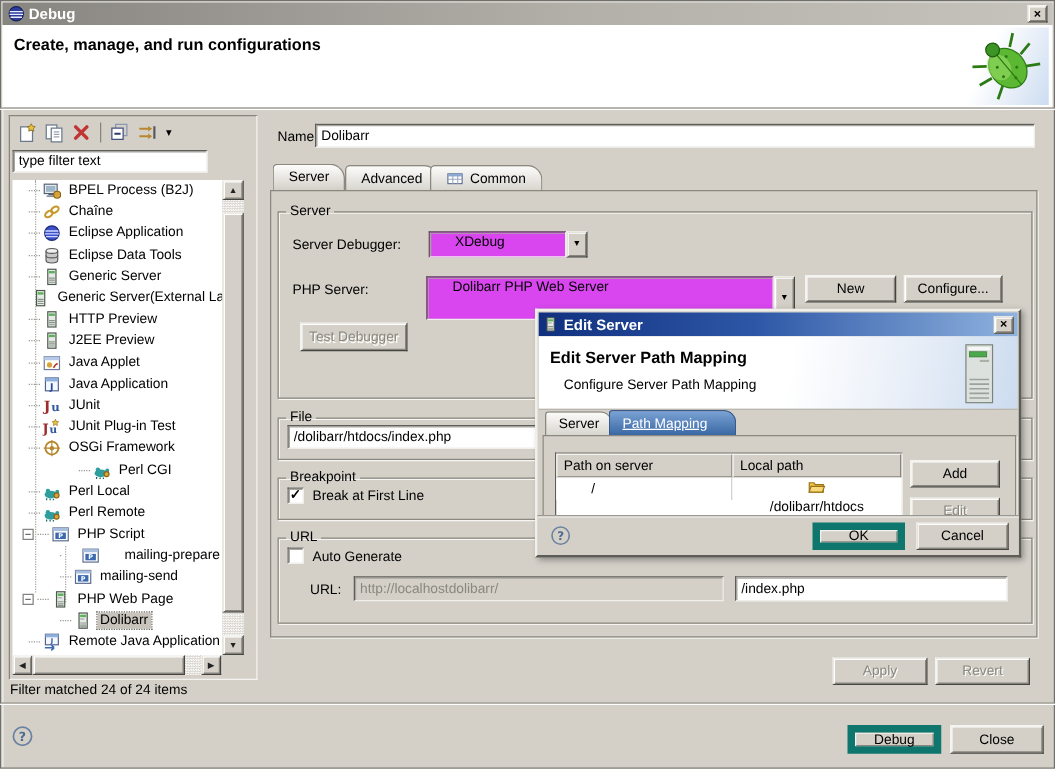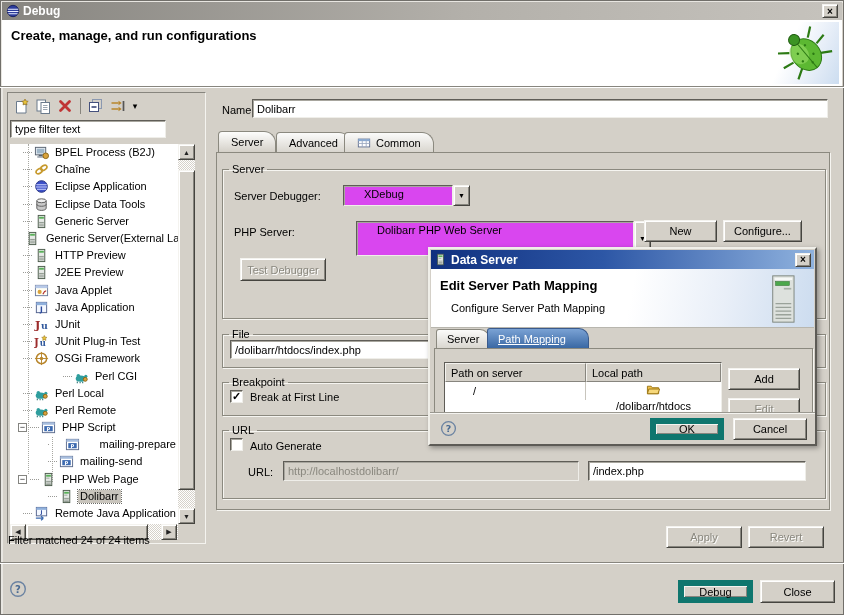--- a/index.html
+++ b/index.html
@@ -446,21 +446,21 @@
     <div class="btn sbtn abs" style="left:0;top:364px;width:17px;height:16px">▼</div>
   </div>
 
   <div class="abs strack" style="left:10px;top:524px;width:168px;height:16px">
     <div class="btn sbtn abs" style="left:0;top:0;width:16px;height:16px">◀</div>
     <div class="btn abs" style="left:16px;top:0;width:122px;height:16px"></div>
     <div class="btn sbtn abs" style="left:151px;top:0;width:16px;height:16px">▶</div>
   </div>
   <div class="abs" style="left:178px;top:524px;width:17px;height:16px;background:#d4d0c8"></div>
 
-  <div class="abs" style="left:8px;top:534px">Filter matched 24 of 24 items</div>
+  <div class="abs" style="left:8px;top:546px">Filter matched 24 of 24 items</div>
 
   <span class="abs" style="left:222px;top:104px">Name:</span>
   <input class="abs fld" style="left: 252px; top: 99px; width: 576px; height: 19px;" value="Dolibarr">
 
   <div class="tab active abs" style="left:218px;top:131px">
     <span>Server</span>
   </div>
   <div class="tab abs" style="left:276px;top:132px">
     <span>Advanced</span>
   </div>
@@ -479,21 +479,21 @@
 
   <fieldset class="grp" style="left:222px;top:163px;width:604px;height:156px">
     <legend>Server</legend>
   </fieldset>
   <span class="abs" style="left:234px;top:190px">Server Debugger:</span>
   <div class="combo abs" style="left:343px;top:185px;width:127px;height:21px">
     <span class="ctext">XDebug</span>
     <div class="btn carr">▼</div>
   </div>
   <span class="abs" style="left:234px;top:226px">PHP Server:</span>
-  <div class="combo abs" style="left:356px;top:221px;width:295px;height:35px">
+  <div class="combo abs" style="left:341px;top:221px;width:295px;height:35px">
     <span class="ctext">Dolibarr PHP Web Server</span>
     <div class="btn carr">▼</div>
   </div>
   <div class="btn abs" style="left:644px;top:220px;width:73px;height:22px">New</div>
   <div class="btn abs" style="left:723px;top:220px;width:79px;height:22px">Configure...</div>
   <div class="btn disabled abs" style="left:240px;top:258px;width:86px;height:23px">Test Debugger</div>
 
   <fieldset class="grp" style="left:222px;top:328px;width:604px;height:40px">
     <legend>File</legend>
   </fieldset>
@@ -531,21 +531,21 @@
   <div class="abs dialog">
     <div class="dtitle">
       <span class="icon" style="width:13px;height:13px">
           <svg viewBox="0 0 16 16">
             <rect x="4.5" y="1.5" width="7" height="13" fill="#e6e9e6" stroke="#4a5a4a"></rect>
             <rect x="5.5" y="3" width="5" height="2" fill="#58b058"></rect>
             <rect x="5.5" y="6" width="3.5" height="1.2" fill="#a8b2a8"></rect>
             <path d="M5.5 10h5M5.5 11.8h5M5.5 13.3h5" stroke="#8a948a"></path>
           </svg>
         </span>
-      <span class="t">Data Server</span>
+      <span class="t">Edit Server</span>
       <span style="flex:1"></span>
       <div class="btn winx">×</div>
     </div>
     <div class="dhdr">
       <span class="abs" style="left:9px;top:9px;font-size:13px;font-weight:bold">Edit Server Path Mapping</span>
       <span class="abs" style="left:20px;top:33px">Configure Server Path Mapping</span>
       <span class="icon abs" style="left:330px;top:5px;width:42px;height:50px">
           <svg viewBox="0 0 44 54">
             <rect x="12" y="2" width="23" height="50" fill="#dde1dd" stroke="#7a827a"></rect>
             <rect x="14" y="4" width="19" height="2.5" fill="#f6f8f6"></rect>

